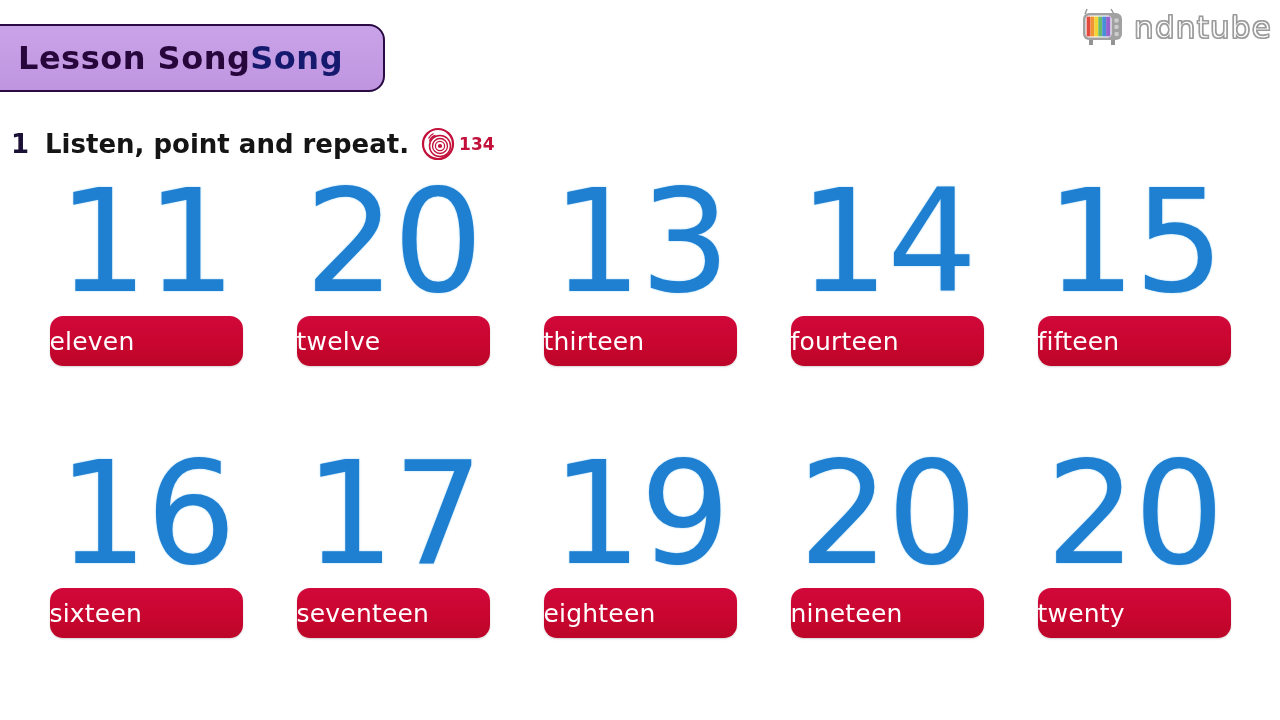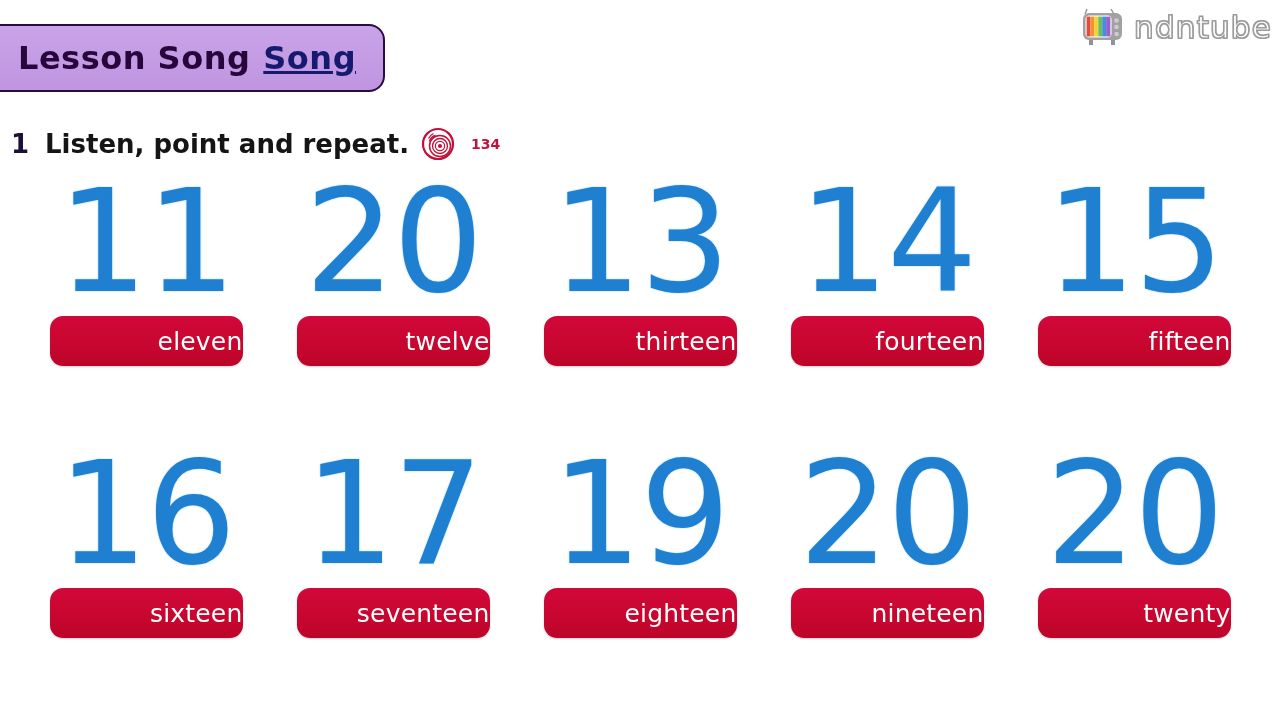--- a/index.html
+++ b/index.html
@@ -63,21 +63,21 @@
     padding-left: 26px;
   }
   #lesson-banner .banner-title {
     font-family: "DejaVu Sans", sans-serif;
     font-weight: 700;
     font-size: 32px;
     letter-spacing: 0.5px;
     white-space: nowrap;
   }
   #lesson-banner .lesson-part { color: #27063c; }
-  #lesson-banner .song-part  { color: #151a6e; margin-left: 13px; text-decoration: underline; }
+  #lesson-banner .song-part  { color: #151a6e; margin-left: 0; }
 
   
   #instruction-row {
     position: absolute;
     left: 11px;
     top: 124px;
     display: flex;
     align-items: center;
     height: 40px;
   }
@@ -98,23 +98,23 @@
   }
   #instruction-row .cd-icon {
     width: 34px;
     height: 34px;
     margin-left: 12px;
     display: block;
   }
   #instruction-row .track-number {
     font-family: "DejaVu Sans", sans-serif;
     font-weight: 700;
-    font-size: 14px;
+    font-size: 17px;
     color: #c2103a;
-    margin-left: 16px;
+    margin-left: 4px;
   }
 
   
   #number-grid {
     position: absolute;
     left: 0;
     top: 176px;
     width: 1280px;
     display: flex;
     flex-direction: column;
@@ -145,21 +145,21 @@
     align-items: flex-start;
   }
   .word-pill {
     margin-top: 6px;
     width: 193px;
     height: 50px;
     background: linear-gradient(180deg, #d1083a 0%, #c8062f 55%, #bc0529 100%);
     border-radius: 13px;
     display: flex;
     align-items: center;
-    justify-content: flex-end;
+    justify-content: flex-start;
     box-shadow: 0 1px 2px rgba(0,0,0,0.18);
   }
   .word-pill-label {
     font-family: "DejaVu Sans", sans-serif;
     font-size: 25px;
     font-weight: 400;
     color: #ffffff;
     letter-spacing: 0.2px;
     white-space: nowrap;
   }

